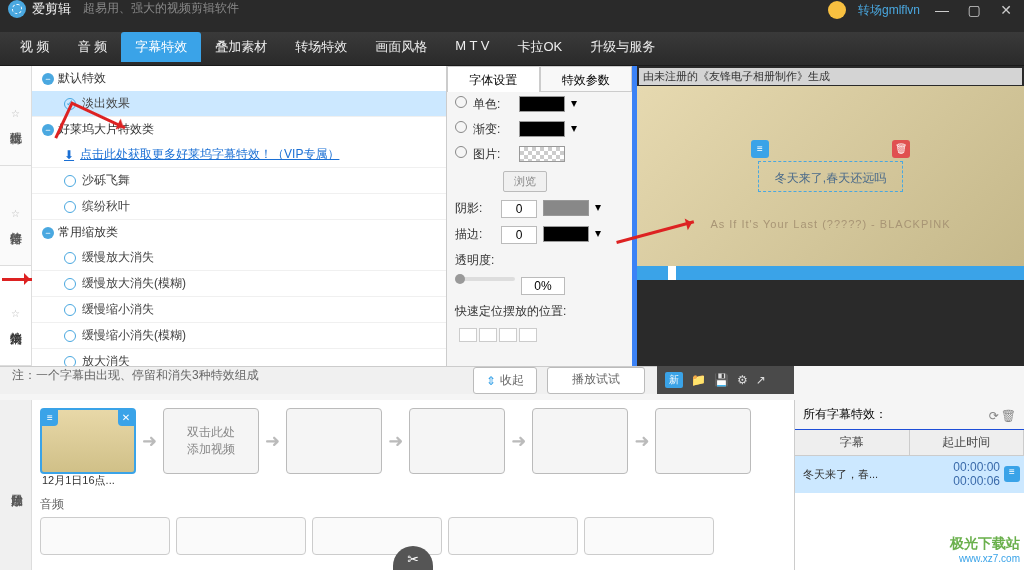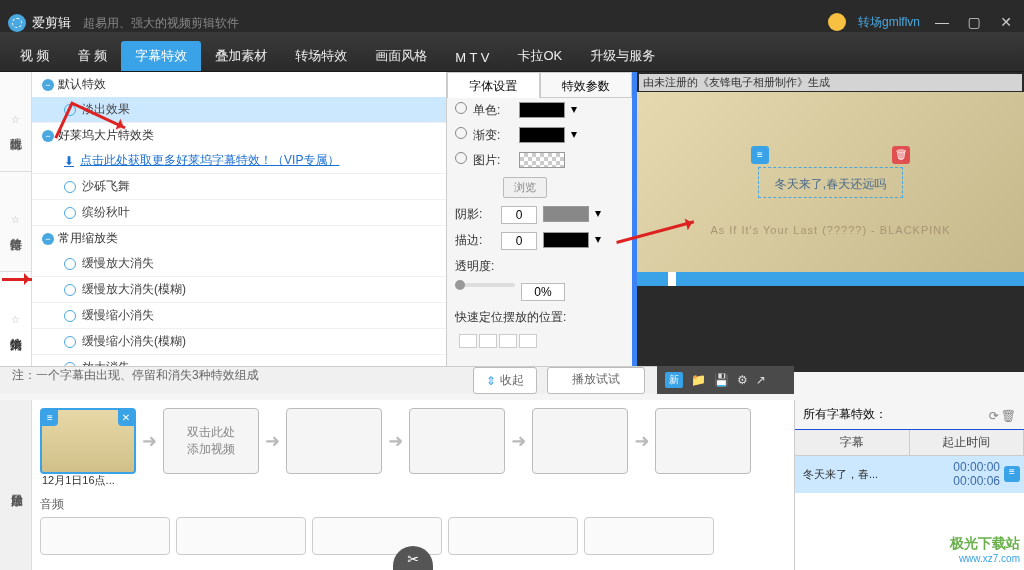--- a/index.html
+++ b/index.html
@@ -1,27 +1,27 @@
 <!DOCTYPE html>
 <html><head>
 <meta charset="utf-8">
 <style>
 *{margin:0;padding:0;box-sizing:border-box;font-family:"Microsoft YaHei",sans-serif;font-size:12px}
 body{width:1024px;height:570px;background:#f5f5f5;overflow:hidden;position:relative}
-.titlebar{height:32px;background:#2a2a2a;display:flex;align-items:flex-end;padding:0 8px;color:#ccc}
+.titlebar{height:32px;background:#2a2a2a;display:flex;align-items:flex-start;padding:0 8px;color:#ccc}
 .logo{width:18px;height:18px;background:#4aa8e0;border-radius:50%;margin-right:6px;position:relative}
 .logo::after{content:"";position:absolute;inset:4px;border:1px dashed #fff;border-radius:50%}
 .app-name{color:#eee;font-size:13px;margin-right:12px}
 .app-sub{color:#888;font-size:12px}
 .tb-right{margin-left:auto;display:flex;align-items:center;gap:12px}
 .avatar{width:18px;height:18px;background:#f8c040;border-radius:50%}
 .wc{color:#999;font-size:11px}
 .wc span{color:#4aa8e0}
 .winbtn{width:20px;height:20px;color:#ccc;text-align:center;line-height:20px;cursor:pointer;font-size:14px}
-.tabs{height:40px;background:linear-gradient(#3a3a3a,#2a2a2a);display:flex;align-items:flex-end;padding:0 6px;border-bottom:1px solid #1a1a1a}
+.tabs{height:34px;background:linear-gradient(#3a3a3a,#2a2a2a);display:flex;align-items:flex-start;padding:0 6px;border-bottom:1px solid #1a1a1a}
 .tab{color:#eee;padding:6px 14px;cursor:pointer;font-size:13px;border-radius:3px 3px 0 0}
 .tab.active{background:#3aa3e8;color:#fff}
 .main{display:flex;height:300px}
 .vtabs{width:32px;background:#fafafa;border-right:1px solid #ddd;display:flex;flex-direction:column}
 .vtab{flex:1;writing-mode:vertical-rl;text-align:center;padding:8px 6px;cursor:pointer;color:#555;border-bottom:1px solid #ddd;display:flex;align-items:center;justify-content:center;gap:4px}
 .vtab.active{background:#fff;color:#333;font-weight:500}
 .star{color:#bbb;font-size:10px}
 .tree{width:415px;background:#fff;border-right:1px solid #ccc;overflow-y:auto}
 .cat{padding:4px 10px;color:#333;font-weight:500;display:flex;align-items:center;gap:4px}
 .cat-ic{width:12px;height:12px;background:#4aa8e0;border-radius:50%;color:#fff;font-size:9px;text-align:center;line-height:12px}

